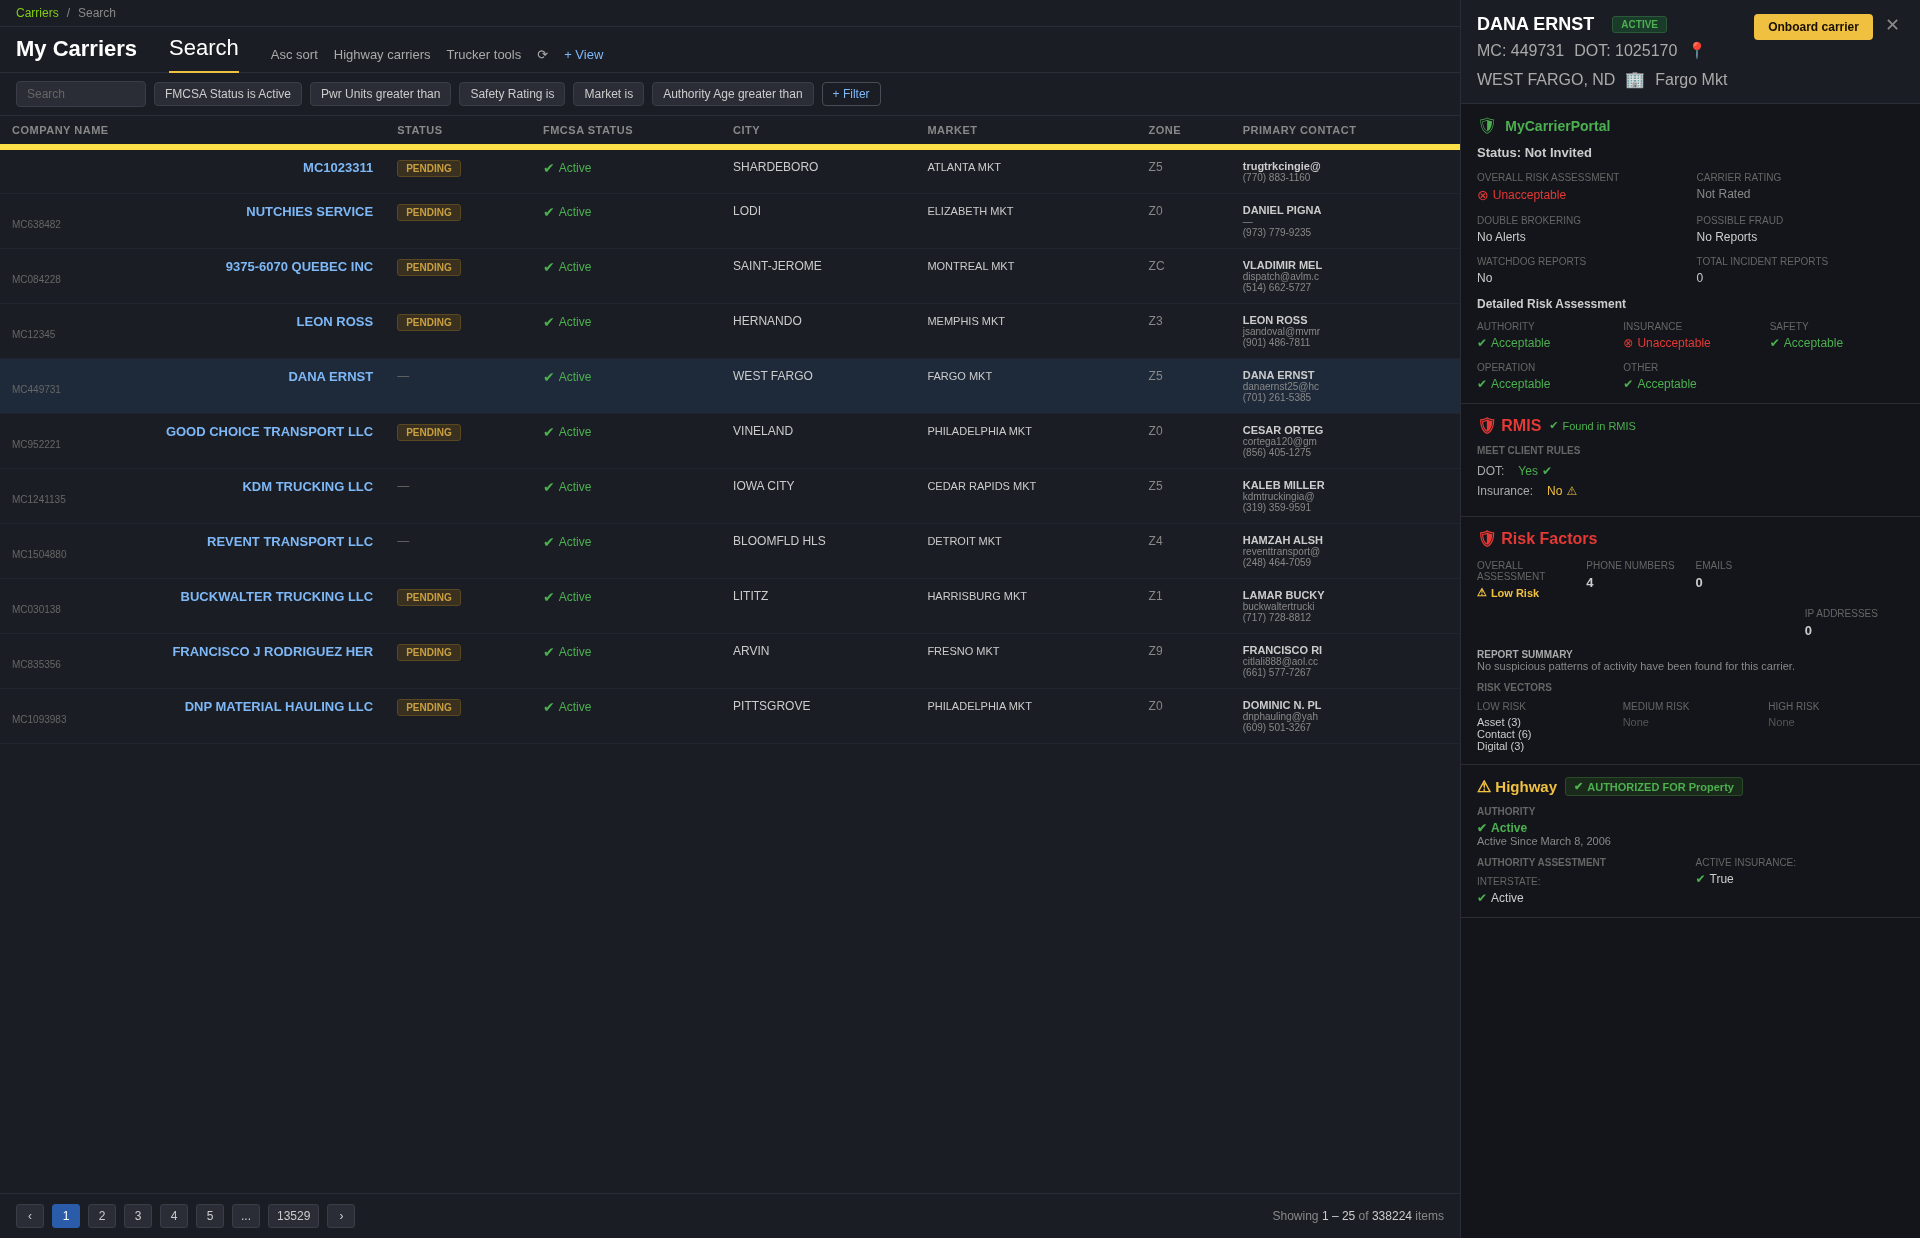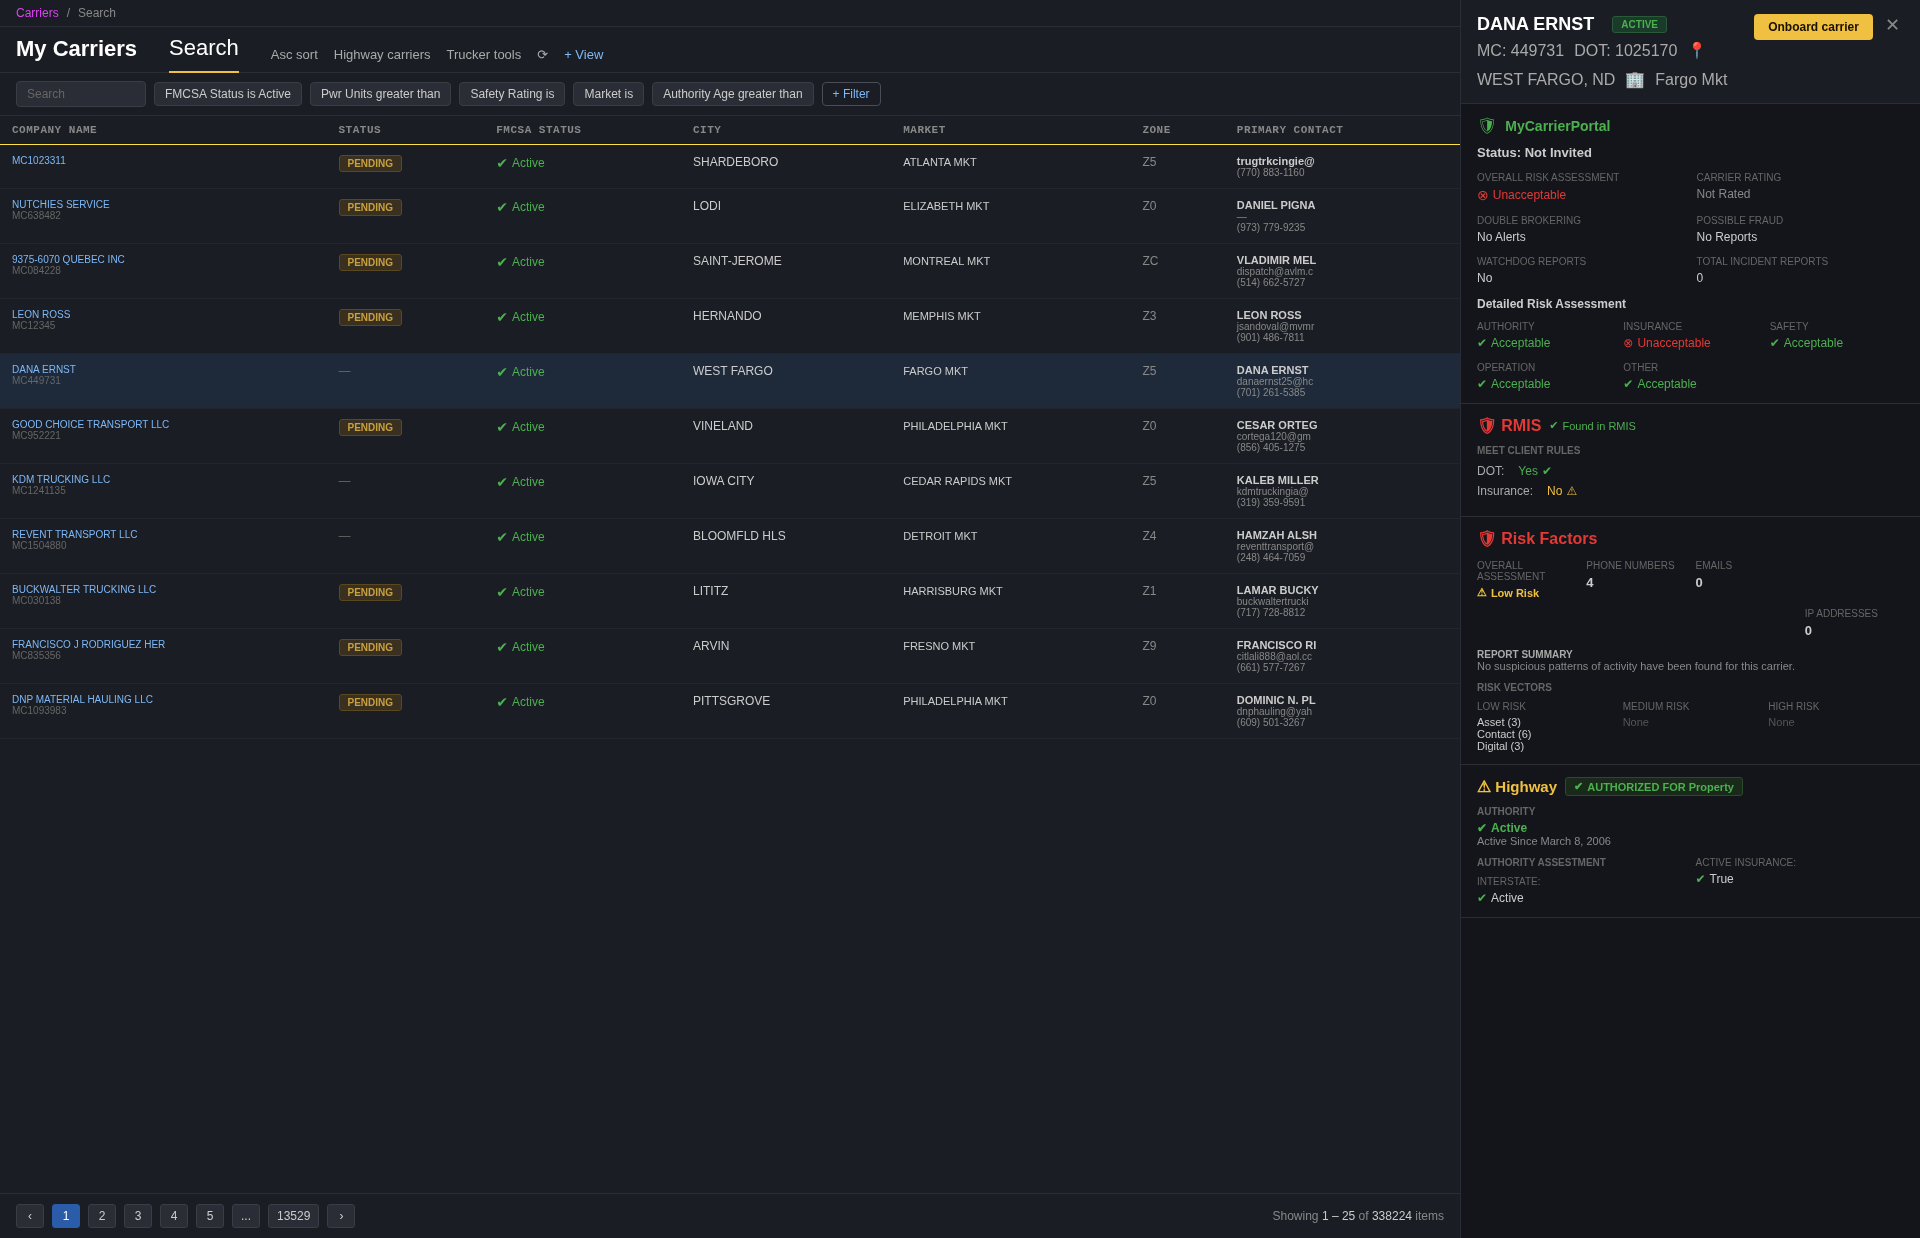--- a/index.html
+++ b/index.html
@@ -4,46 +4,46 @@
   <style>
     * { box-sizing: border-box; margin: 0; padding: 0; }
     body { font-family: -apple-system, BlinkMacSystemFont, 'Segoe UI', sans-serif; background: #1a1d23; color: #e0e0e0; font-size: 12px; display: flex; height: 100vh; overflow: hidden; }
 
     
     .main { flex: 1; display: flex; flex-direction: column; overflow: hidden; }
 
     
     .top-nav { background: #1a1d23; padding: 6px 16px; display: flex; align-items: center; gap: 8px; border-bottom: 1px solid #2a2d35; font-size: 12px; color: #888; }
     .top-nav span { color: #888; }
-    .top-nav a { color: #d946ef; text-decoration: none; }
+    .top-nav a { color: #84cc16; text-decoration: none; }
 
     
     .header { background: #1a1d23; padding: 8px 16px 0; display: flex; align-items: flex-end; gap: 32px; border-bottom: 1px solid #2a2d35; }
     .header-title { font-size: 22px; font-weight: 700; color: #fff; padding-bottom: 10px; }
     .header-search { font-size: 22px; font-weight: 400; color: #fff; padding-bottom: 10px; border-bottom: 2px solid #f0c040; margin-bottom: -1px; }
     .header-actions { display: flex; align-items: center; gap: 16px; padding-bottom: 10px; font-size: 13px; color: #aaa; }
     .header-actions span { cursor: pointer; }
     .view-btn { color: #7eb8f7; cursor: pointer; }
 
     
     .filters { background: #1a1d23; padding: 8px 16px; display: flex; align-items: center; gap: 8px; border-bottom: 1px solid #2a2d35; }
     .search-box { background: #2a2d35; border: 1px solid #3a3d45; border-radius: 4px; padding: 5px 10px; color: #ccc; font-size: 12px; width: 130px; outline: none; }
     .search-box::placeholder { color: #666; }
     .filter-chip { background: #2a2d35; border: 1px solid #3a3d45; border-radius: 4px; padding: 4px 10px; color: #ccc; font-size: 12px; cursor: pointer; white-space: nowrap; }
     .filter-add { background: transparent; border: 1px solid #4a4d55; border-radius: 4px; padding: 4px 10px; color: #7eb8f7; font-size: 12px; cursor: pointer; }
 
     
     .table-container { flex: 1; overflow-y: auto; background: #1a1d23; }
     table { width: 100%; border-collapse: collapse; }
-    thead tr { background: #1a1d23; border-bottom: 1px solid #fde047; font-family: Liberation Mono, monospace; }
+    thead tr { background: #1a1d23; border-bottom: 6px solid #fde047; }
     th { padding: 8px 12px; text-align: left; font-size: 11px; font-weight: 600; color: #888; text-transform: uppercase; letter-spacing: 0.5px; white-space: nowrap; }
     tbody tr { border-bottom: 1px solid #22252e; cursor: pointer; transition: background 0.1s; }
     tbody tr.selected { background: #1e2a3a; }
     td { padding: 10px 12px; font-size: 12px; color: #ccc; vertical-align: top; }
-    .company-name { color: #7eb8f7; font-weight: 400; font-size: 10px; }
+    .company-name { color: #7eb8f7; font-weight: 700; font-size: 13px; text-align: right; }
     .mc-number { color: #666; font-size: 10px; }
     .status-badge { display: inline-block; padding: 2px 8px; border-radius: 3px; font-size: 10px; font-weight: 600; text-transform: uppercase; }
     .status-pending { background: #3a3020; color: #c8a040; border: 1px solid #5a4820; }
     .status-dash { color: #666; }
     .fmcsa-active { display: flex; align-items: center; gap: 4px; color: #4caf50; font-size: 12px; }
     .check-circle { color: #4caf50; font-size: 14px; }
     .city-text { color: #ccc; }
     .market-text { color: #ccc; font-size: 11px; }
     .zone-text { color: #888; }
     .contact-name { color: #ccc; font-size: 11px; font-weight: 600; }

